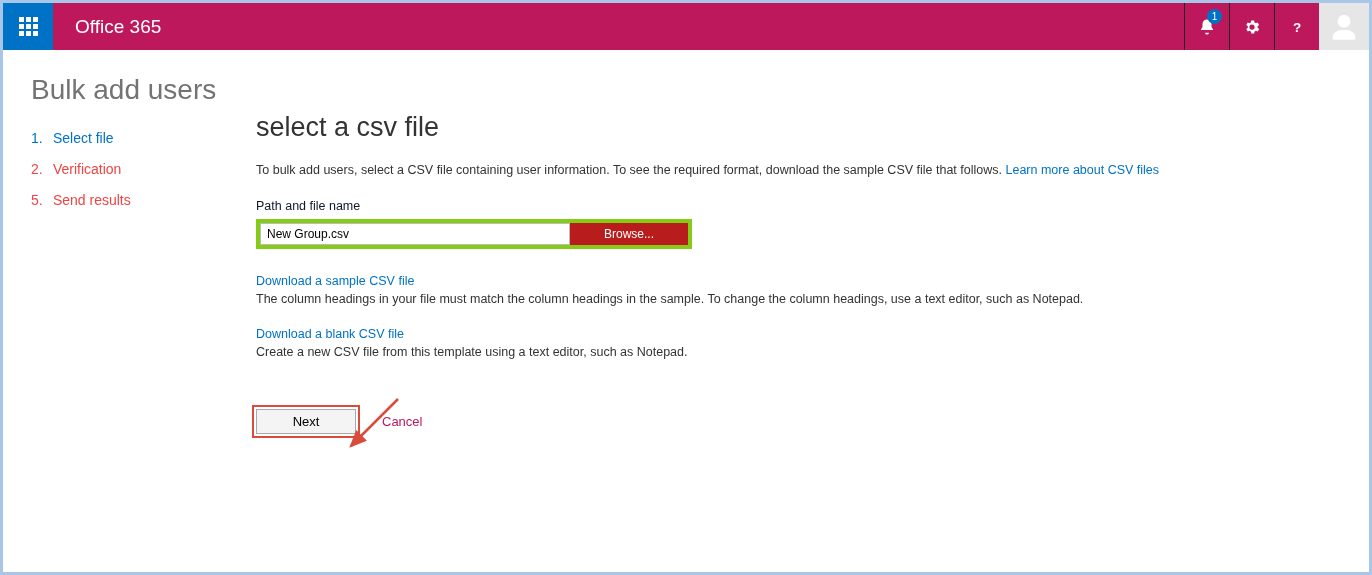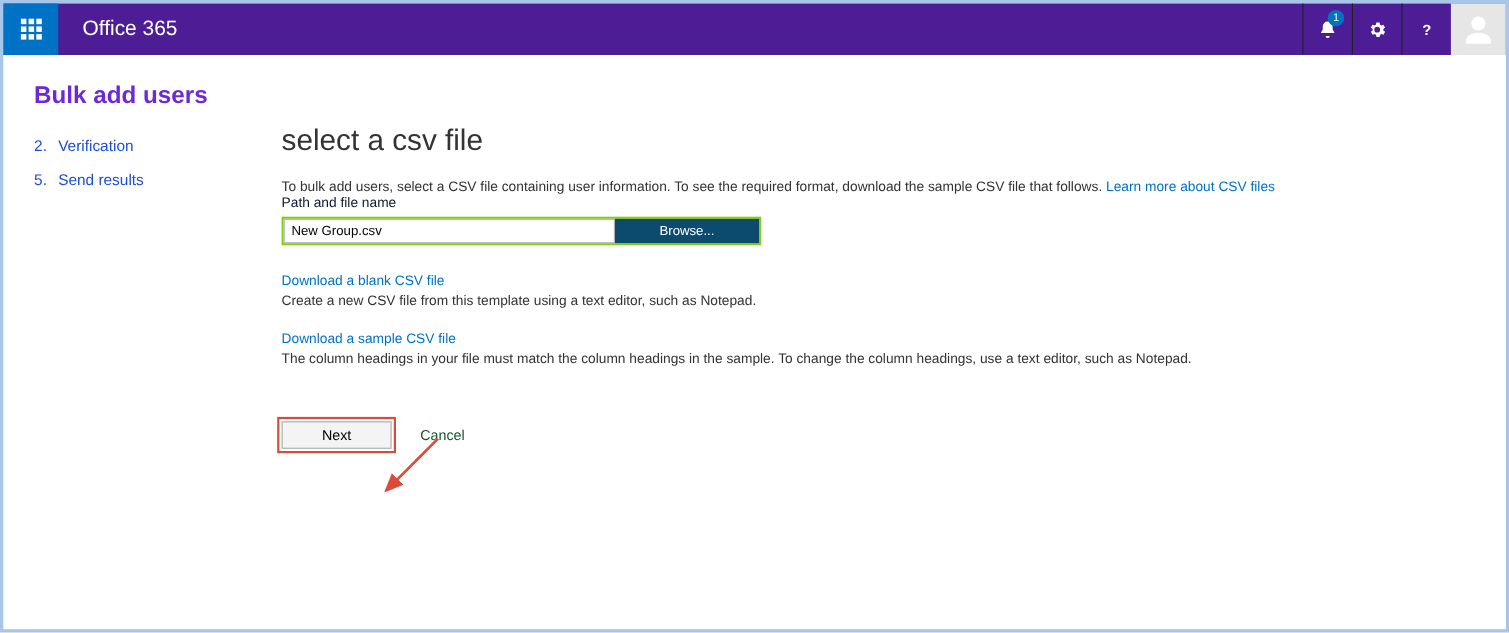--- a/index.html
+++ b/index.html
@@ -10,21 +10,21 @@
     background: #fff;
     width: 1372px;
     height: 575px;
     position: relative;
     border: 3px solid #a8c6e8;
     overflow: hidden;
   }
   
   .topbar {
     height: 47px;
-    background: #4c1d95;
+    background: #be185d;
     display: flex;
     align-items: stretch;
     color: #fff;
   }
   .waffle-tile {
     width: 50px;
     background: #0072c6;
     display: flex;
     align-items: center;
     justify-content: center;
@@ -86,62 +86,62 @@
   
   .content {
     display: flex;
     padding: 24px 28px 0 28px;
   }
   .sidebar {
     width: 225px;
     flex-shrink: 0;
   }
   .sidebar h2 {
-    font-size: 22px;
-    font-weight: 700;
-    color: #6d28d9;
+    font-size: 28px;
+    font-weight: 400;
+    color: #737373;
     margin-bottom: 24px;
   }
   .steps { list-style: none; }
   .steps li {
     font-size: 14px;
-    color: #1d4ed8;
+    color: #ef4444;
     margin-bottom: 15px;
     cursor: pointer;
   }
   .steps li.active { color: #0072c6; font-weight: 400; }
   .steps li .num { display: inline-block; width: 18px; }
 
   .main { flex: 1; padding-top: 38px; }
   .main h1 {
     font-size: 27px;
     font-weight: 300;
     color: #333;
     margin-bottom: 20px;
   }
-  .desc { font-size: 12.5px; color: #333; }
+  .desc { font-size: 12.5px; color: #333; margin-bottom: 22px; }
   .desc a { color: #0072c6; text-decoration: none; }
   .field-label { font-size: 12.5px; color: #0f172a; margin-bottom: 6px; }
   .file-row {
     display: flex;
-    border: 2px solid #84cc16;
+    border: 4px solid #84cc16;
     width: 436px;
     margin-bottom: 24px;
   }
   .file-input {
     flex: 1;
     border: 1px solid #bbb;
     font-size: 12px;
     padding: 2px 6px;
     height: 22px;
     outline: none;
   }
   .browse-btn {
-    width: 131px;
-    background: #0c4a6e;
+    width: 118px;
+    background: #b91c1c;
     color: #fff;
     border: none;
     height: 22px;
     font-size: 12px;
     cursor: pointer;
   }
   .link-block { margin-bottom: 20px; }
   .link { color: #0072c6; font-size: 12.5px; text-decoration: none; cursor: pointer; display: inline-block; margin-bottom: 3px; }
   .hint { font-size: 12.5px; color: #333; }
 
@@ -155,21 +155,21 @@
   .next-btn {
     width: 100px;
     height: 25px;
     background: #f4f4f4;
     border: 1px solid #aaa;
     font-size: 13px;
     cursor: pointer;
     outline: 2px solid #d94b3a;
     outline-offset: 2px;
   }
-  .cancel-link { color: #14532d; font-size: 13px; cursor: pointer; }
+  .cancel-link { color: #be185d; font-size: 13px; cursor: pointer; }
 
   
   .arrow-annot {
     position: absolute;
     left: 340px;
     top: 388px;
     pointer-events: none;
   }
 </style>
 </head>
@@ -214,20 +214,24 @@
         <path d="M12 14c-5 0-8 2.5-8 5v2h16v-2c0-2.5-3-5-8-5z"></path>
       </svg>
   </div>
 </div>
 
 <div class="content">
 
   <div class="sidebar">
     <h2>Bulk add users</h2>
     <ol class="steps">
+      <li class="active">
+        <span class="num">1.</span>
+        <span>Select file</span>
+      </li>
       <li>
         <span class="num">2.</span>
         <span>Verification</span>
       </li>
       <li>
         <span class="num">5.</span>
         <span>Send results</span>
       </li>
     </ol>
   </div>
@@ -239,27 +243,27 @@
       <span>To bulk add users, select a CSV file containing user information. To see the required format, download the sample CSV file that follows. </span><a href="#">Learn more about CSV files</a>
     </p>
 
     <div class="field-label">Path and file name</div>
     <div class="file-row">
       <input class="file-input" type="text" value="New Group.csv" style="">
       <button class="browse-btn">Browse...</button>
     </div>
 
     <div class="link-block">
+      <a class="link" href="#">Download a sample CSV file</a><br>
+      <span class="hint">The column headings in your file must match the column headings in the sample. To change the column headings, use a text editor, such as Notepad.</span>
+    </div>
+
+    <div class="link-block">
       <a class="link" href="#">Download a blank CSV file</a><br>
       <span class="hint">Create a new CSV file from this template using a text editor, such as Notepad.</span>
-    </div>
-
-    <div class="link-block">
-      <a class="link" href="#">Download a sample CSV file</a><br>
-      <span class="hint">The column headings in your file must match the column headings in the sample. To change the column headings, use a text editor, such as Notepad.</span>
     </div>
 
     <div class="action-row">
       <button class="next-btn">Next</button>
       <span class="cancel-link">Cancel</span>
     </div>
   </div>
 </div>
 
 <svg class="arrow-annot" width="70" height="70">

